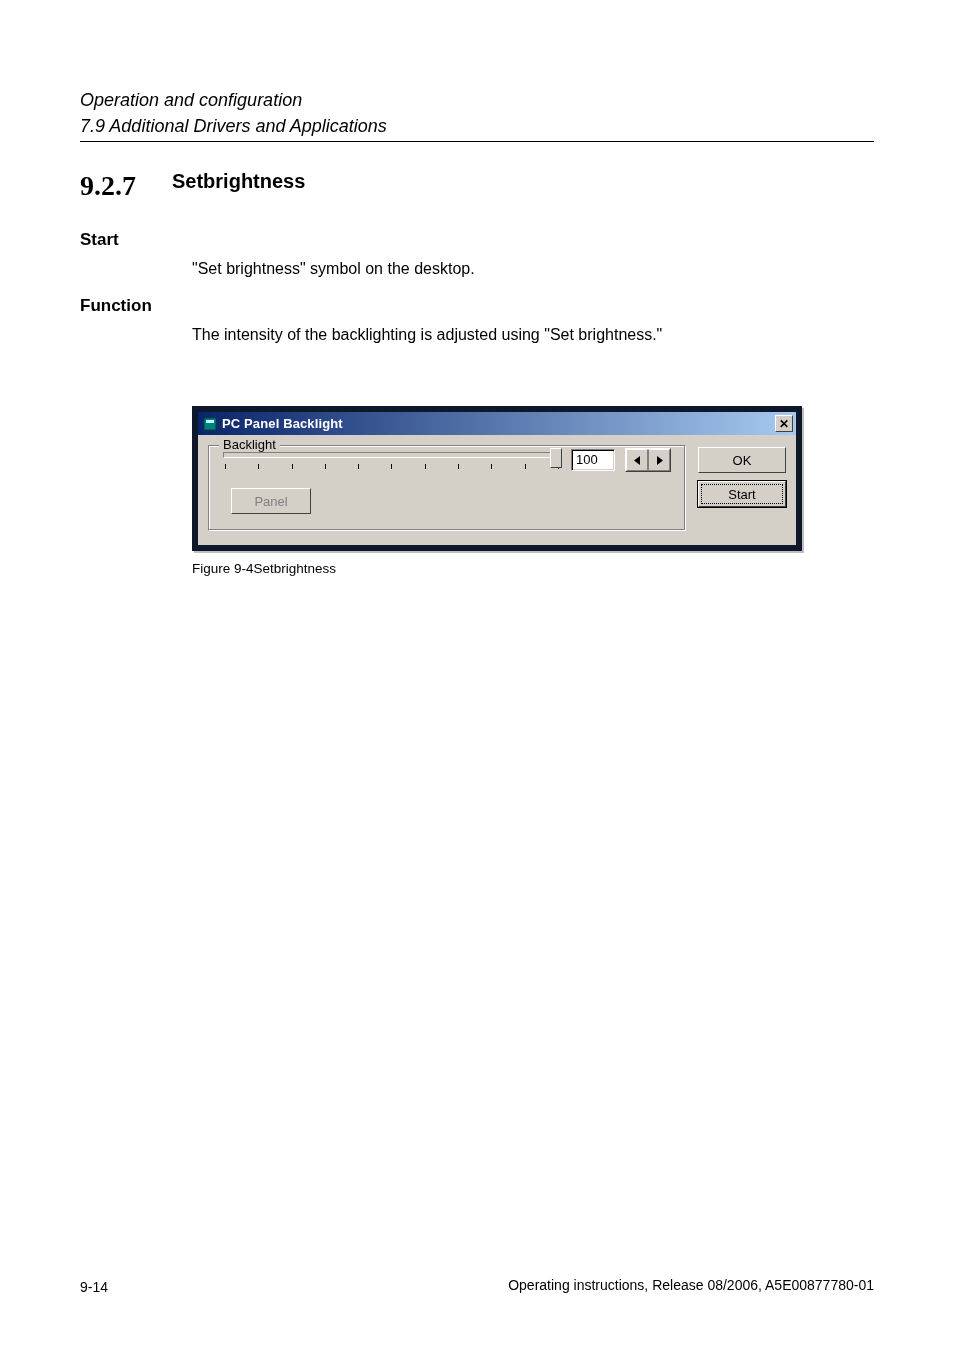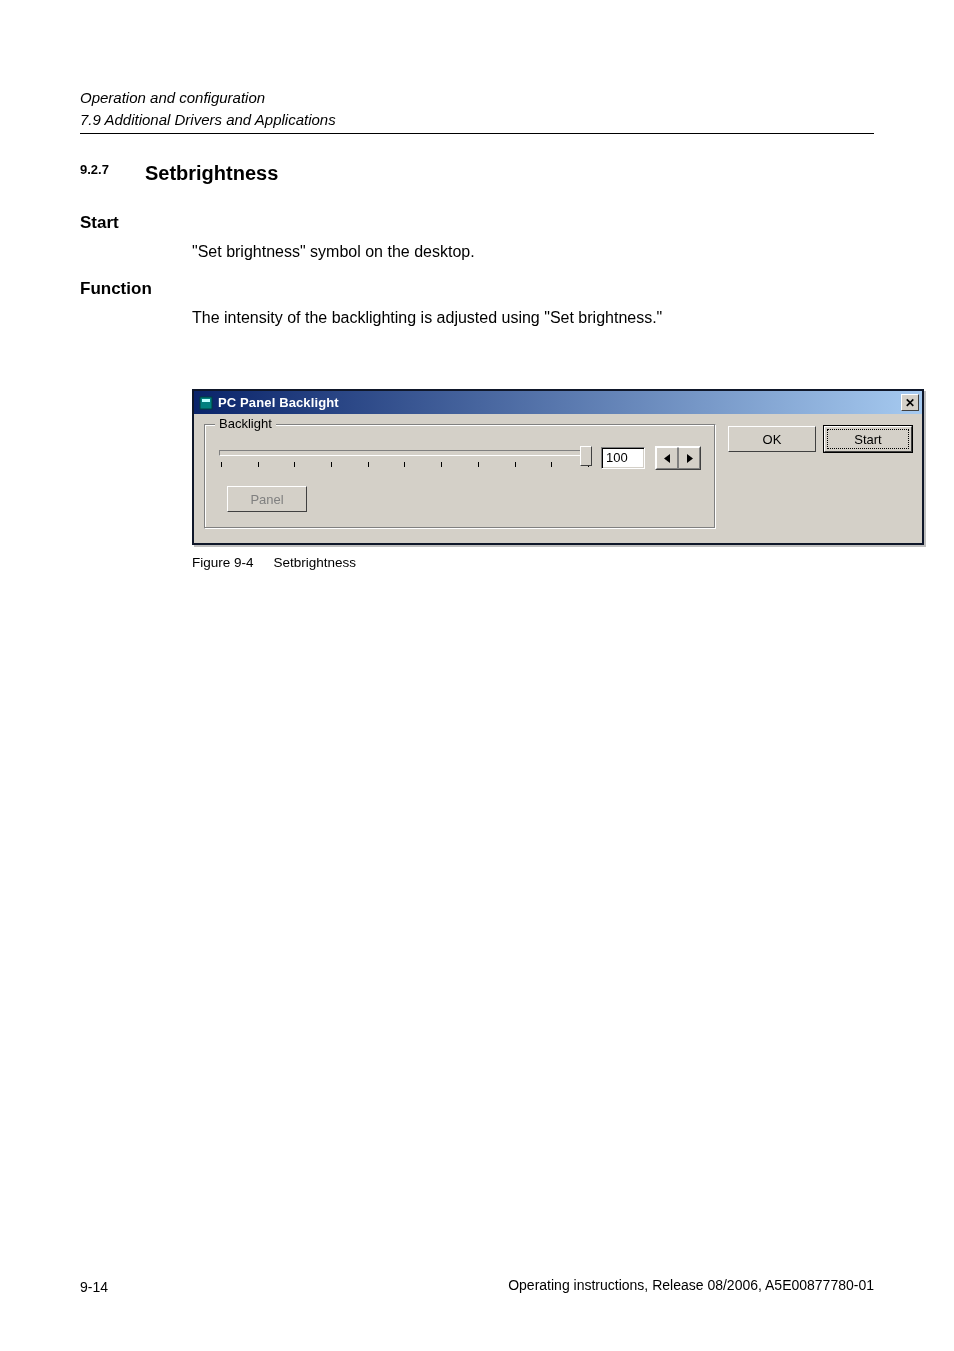--- a/index.html
+++ b/index.html
@@ -7,39 +7,40 @@
       width: 954px;
       height: 1351px;
       background: #fff;
       font-family: Arial, Helvetica, sans-serif;
       color: #000;
       position: relative;
       padding: 88px 80px 0 80px;
     }
     .running-header {
       font-style: italic;
-      font-size: 15px;
+      font-size: 18px;
       line-height: 1.35;
       margin-bottom: 2px;
     }
     .hr {
       border: none;
       border-top: 1.5px solid #000;
       margin-top: 1px;
       margin-bottom: 28px;
     }
     .section-row {
       display: flex;
       gap: 36px;
       margin-top: 10px;
       margin-bottom: 28px;
     }
     .sec-number {
-      font-size: 13px;
+      font-size: 28px;
       font-weight: bold;
+      font-family: Liberation Serif, serif;
     }
     .sec-title {
       font-size: 20px;
       font-weight: bold;
     }
     .heading {
       font-size: 17px;
       font-weight: bold;
       margin-bottom: 8px;
     }
@@ -48,23 +49,23 @@
       line-height: 1.4;
       margin-left: 112px;
       margin-bottom: 16px;
     }
     .figure-wrap {
       margin-left: 112px;
       margin-top: 60px;
     }
     
     .dlg {
-      width: 732px;
-      background: #d4d0c8;
-      border: 2px solid #0f172a;
+      width: 610px;
+      background: #d4d0c8;
+      border: 6px solid #0f172a;
       box-shadow: 2px 2px 0 rgba(0,0,0,.25);
     }
     .dlg-titlebar {
       display: flex;
       align-items: center;
       justify-content: space-between;
       background: linear-gradient(to right, #0a246a, #a6caf0);
       color: #fff;
       height: 23px;
       padding: 0 3px 0 4px;
@@ -92,21 +93,21 @@
       display: flex;
       gap: 12px;
       align-items: flex-start;
     }
     .groupbox {
       position: relative;
       border: 1px solid #808080;
       border-right-color: #fff; border-bottom-color: #fff;
       box-shadow: inset -1px -1px 0 #808080, inset 1px 1px 0 #fff;
       flex: 1;
-      padding: 19px 14px 16px 14px;
+      padding: 0 14px 16px 14px;
     }
     .groupbox-legend {
       position: absolute;
       top: -9px;
       left: 10px;
       background: #d4d0c8;
       padding: 0 4px;
       font-size: 13px;
       color: #000;
     }
@@ -179,21 +180,21 @@
       background: #d4d0c8;
       border: 1px solid #fff;
       border-right-color: #404040; border-bottom-color: #404040;
       font-size: 13px;
       color: #808080;
       display: flex; align-items: center; justify-content: center;
       cursor: pointer;
     }
     .right-btns {
       display: flex;
-      flex-direction: row;
+      flex-direction: column;
       gap: 8px;
       padding-top: 2px;
     }
     .win-btn {
       width: 88px; height: 26px;
       background: #d4d0c8;
       border: 1px solid #fff;
       border-right-color: #404040; border-bottom-color: #404040;
       font-size: 13px;
       color: #000;
@@ -202,21 +203,20 @@
     }
     .win-btn.default {
       outline: 1px dotted #000;
       outline-offset: -4px;
       box-shadow: 0 0 0 1px #000;
     }
     .fig-caption {
       font-size: 13.5px;
       margin-top: 10px;
       display: flex;
-      gap: 20px;
     }
     .footer {
       position: absolute;
       bottom: 56px;
       left: 80px;
       right: 80px;
       display: flex;
       justify-content: space-between;
       align-items: flex-end;
       font-size: 14px;

